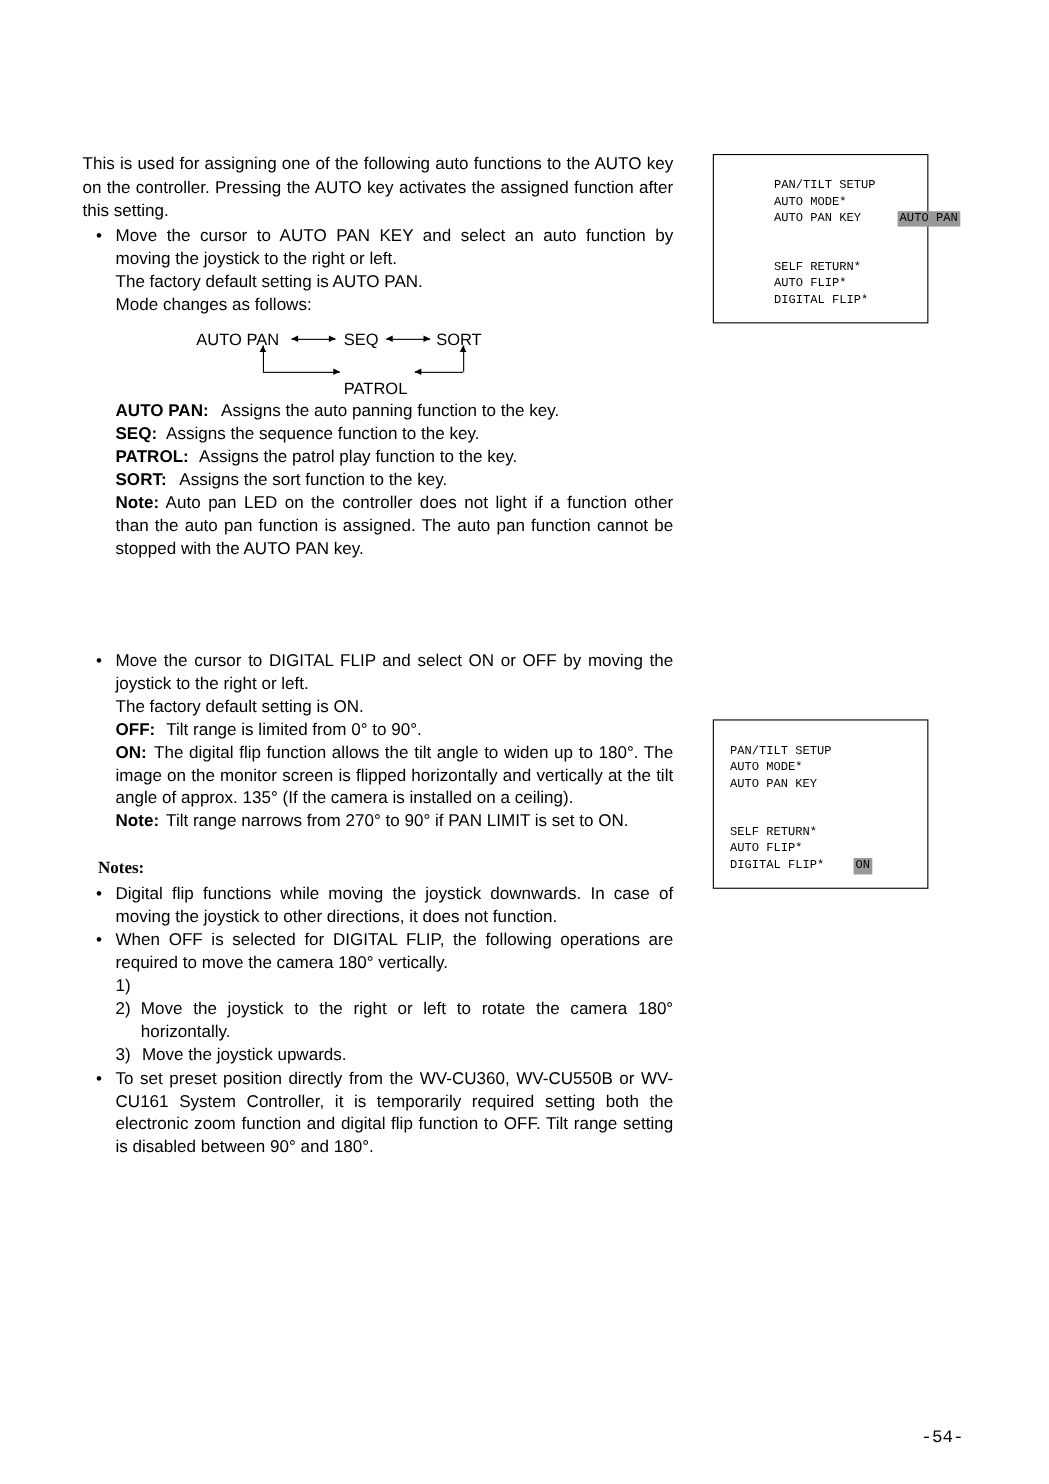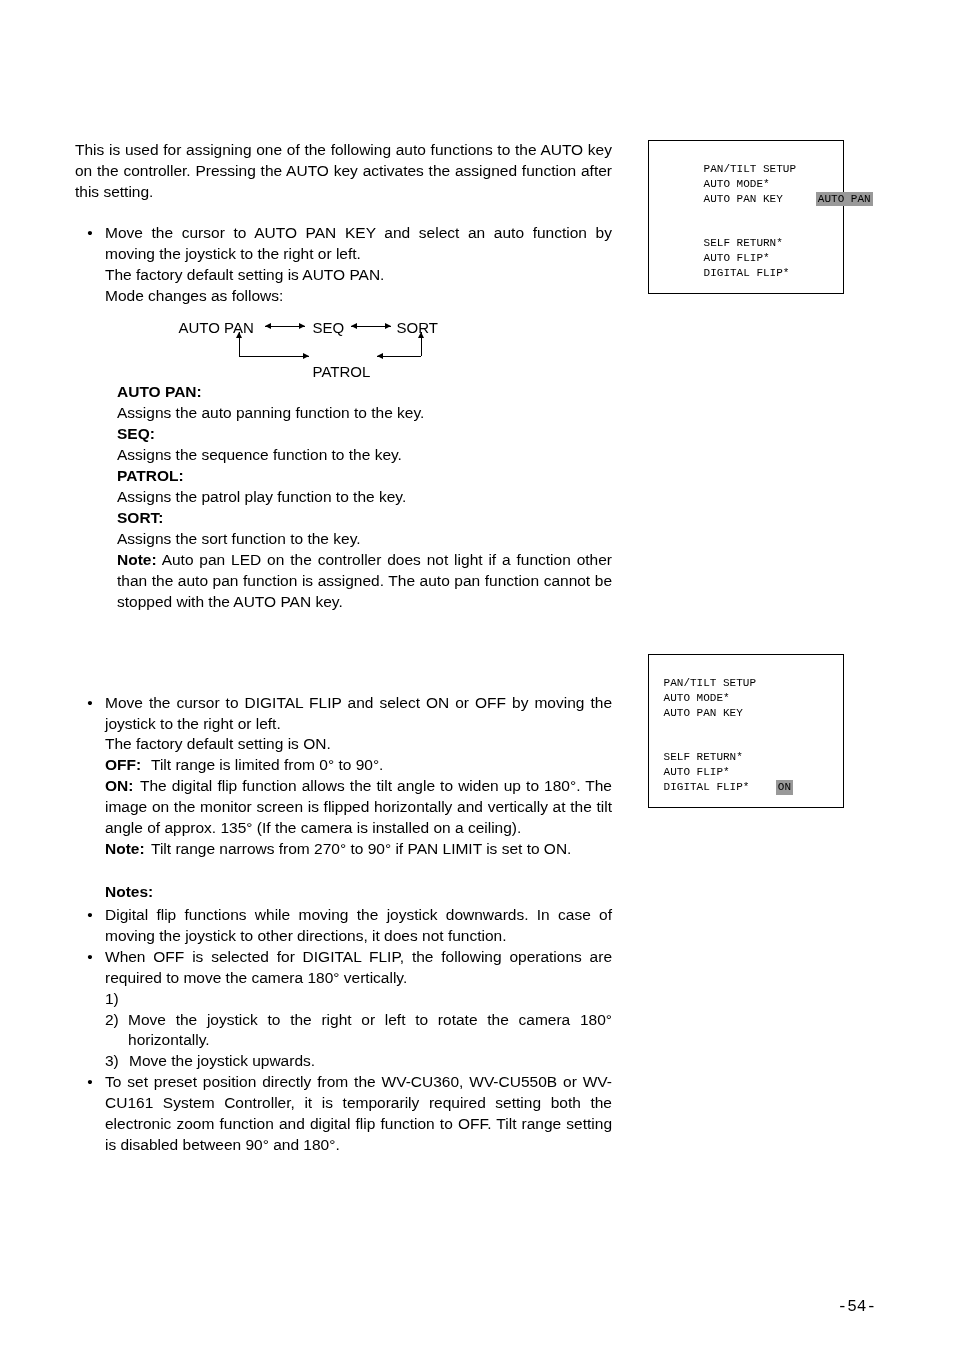--- a/index.html
+++ b/index.html
@@ -8,60 +8,60 @@
     height: 1349px;
     background: #fff;
     font-family: Arial, Helvetica, sans-serif;
     color: #000;
     position: relative;
     padding: 140px 75px 0 75px;
     font-size: 15.5px;
     line-height: 1.35;
   }
   .col-left { width: 537px; }
-  .intro { text-align: justify; margin-bottom: 20px; }
+  .intro { text-align: justify; margin-bottom: 2px; }
   .bullet-row { display: flex; }
   .bullet { width: 30px; text-align: center; }
   .bullet-content { flex: 1; text-align: justify; }
   .diagram-wrap {
     position: relative;
     width: 330px;
     height: 52px;
     margin: 12px auto 12px auto;
   }
   .diagram-label { position: absolute; font-size: 15px; }
   .arrow-h { position: absolute; height: 1px; background: #000; }
   .arrow-h::before, .arrow-h::after { content:""; position:absolute; width:0; height:0; border-top:3px solid transparent; border-bottom:3px solid transparent; top:-3px;}
   .arrow-h.dbl::before { left:0; border-right:6px solid #000;}
   .arrow-h.dbl::after  { right:0; border-left:6px solid #000;}
   .arrow-h.rsingle::after { right:0; border-left:6px solid #000;}
   .arrow-h.rsingle::before { display:none;}
   .arrow-h.lsingle::before { left:0; border-right:6px solid #000;}
   .arrow-h.lsingle::after { display:none;}
   .vline { position:absolute; width:1px; background:#000;}
   .vline.up-arrow::before { content:""; position:absolute; left:-3px; top:0; width:0;height:0;border-left:3px solid transparent;border-right:3px solid transparent;border-bottom:6px solid #000;}
-  .desc-row { display:flex; margin-left:42px;flex-direction:column; }
+  .desc-row { display:flex; margin-left:30px; }
   .desc-row.note { text-align: justify; }
   .term { font-weight: bold; }
   .panel {
     position: absolute;
     border: 1.2px solid #000;
     width: 196px;
     padding: 6px 8px 12px 8px;
     font-family: "Courier New", monospace;
     font-size: 11px;
     line-height: 1.35;
     white-space: pre;
   }
   .panel .highlight { background:#999; color:#000; display:inline-block; padding:0 2px;}
   .panel1 { top: 140px; right: 110px; height: 154px; padding-left: 48px;}
   .panel2 { top: 654px; right: 110px; height: 154px;}
   .pg { position:absolute; bottom:30px; right:78px; font-size:16px;font-family:Liberation Mono, monospace;}
   .h-gap { height: 80px;}
-  .notes-h { margin-left:30px; font-weight:normal; margin-top:4px; margin-bottom:2px;}
+  .notes-h { margin-left:14px; font-weight:normal; margin-top:4px; margin-bottom:2px;font-family:Liberation Serif, serif;}
   .num-sub { display:flex; margin-left:30px;}
   .num-sub .n { width:24px;}
 </style>
 </head>
 <body>
 
 <div class="col-left">
 
   <p class="intro">This is used for assigning one of the following auto functions to the AUTO key on the controller. Pressing the AUTO key activates the assigned function after this setting.</p>
 

